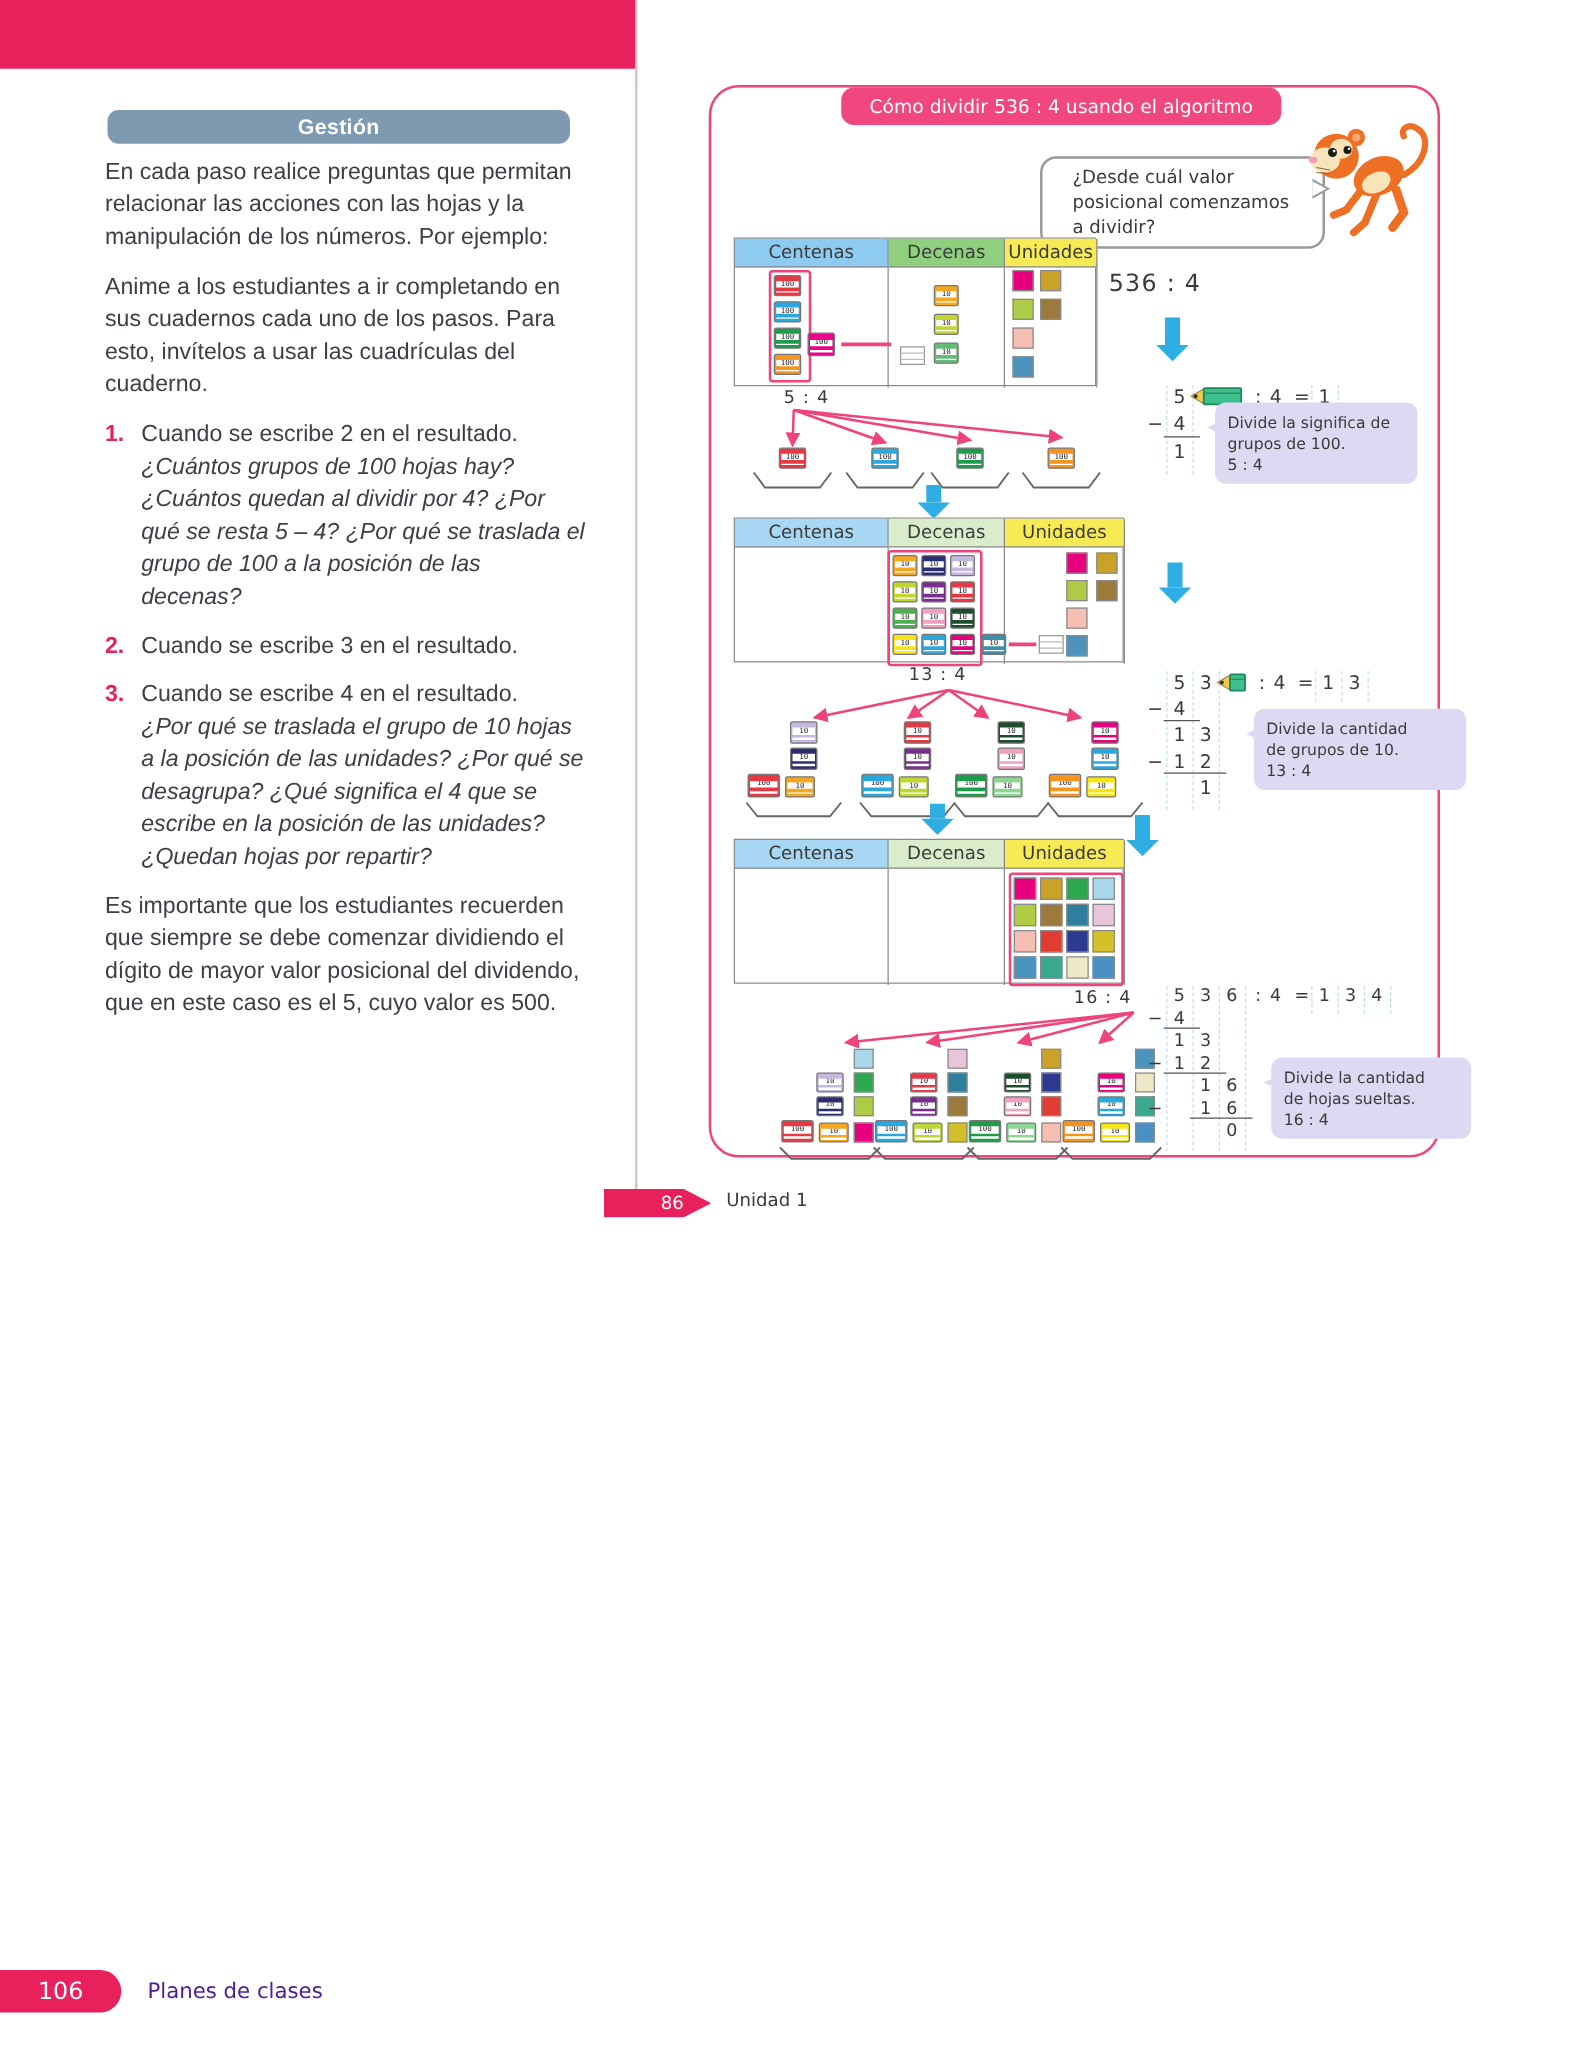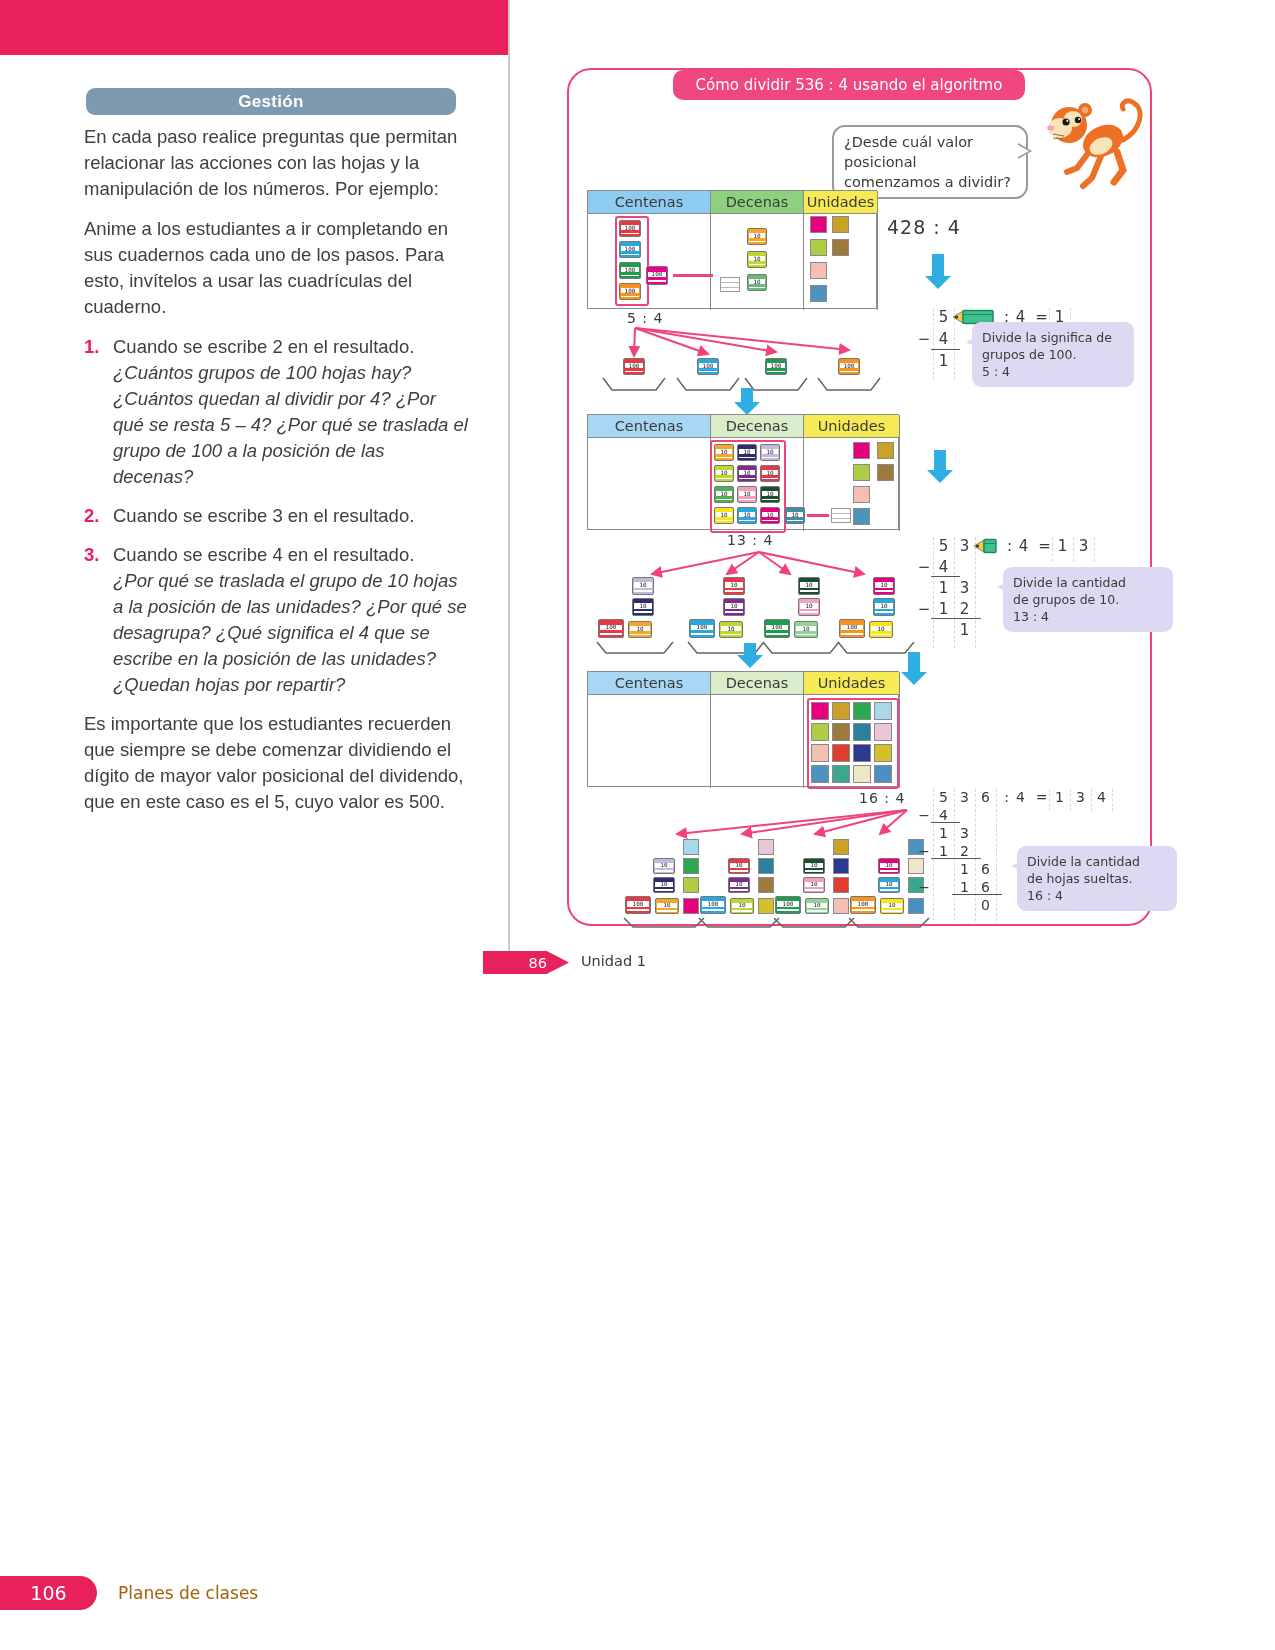--- a/index.html
+++ b/index.html
@@ -16,22 +16,22 @@
   .leftcol p{margin:0 0 14px 0;}
   .litem{display:flex;margin:0 0 13px 0;}
   .lnum{width:29px;flex:0 0 29px;font-weight:bold;}
   .lquestions{font-style:italic;}
   
   .panel{position:absolute;left:567px;top:68px;width:585px;height:858px;background:#fff;
          border:2.5px solid #F0437A;border-radius:24px;box-sizing:border-box;
          font-family:"DejaVu Sans",sans-serif;color:#3A3A3A;}
   .pill{position:absolute;left:104px;top:0px;width:352px;height:30px;border-radius:10px;
         display:flex;align-items:center;justify-content:center;color:#fff;font-size:15px;}
-  .speech{position:absolute;left:263px;top:55px;width:196px;box-sizing:border-box;background:#fff;
-          border:2px solid #9a9a9a;border-radius:13px;padding:5px 10px;font-size:14.5px;line-height:20px;}
+  .speech{position:absolute;left:263px;top:55px;width:228px;box-sizing:border-box;background:#fff;
+          border:2px solid #9a9a9a;border-radius:13px;padding:5px 24px;font-size:14.5px;line-height:20px;}
   .speech:before{content:"";position:absolute;right:-14px;top:16px;border:8px solid transparent;
           border-left:14px solid #9a9a9a;}
   .speech:after{content:"";position:absolute;right:-9px;top:18px;border:6px solid transparent;
           border-left:11px solid #fff;}
   .ptable{position:absolute;border:1.5px solid #8a8a8a;background:#fff;box-sizing:border-box;}
   .thcell,.tbcell{position:absolute;box-sizing:border-box;border-right:1px solid #8a8a8a;}
   .thcell{display:flex;align-items:center;justify-content:center;font-size:14.5px;border-bottom:1px solid #8a8a8a;}
   .booklabel{position:absolute;font-size:14px;letter-spacing:1px;}
   .bill{position:absolute;border:1px solid #777;border-radius:2px;box-sizing:border-box;}
   .bill .band{position:absolute;left:1px;right:1px;top:27%;height:34%;background:#fff;color:#222;
@@ -55,21 +55,21 @@
   .bubble{position:absolute;border-radius:9px;padding:7px 10px;font-size:12.5px;line-height:17px;}
   .bubble:before{content:"";position:absolute;left:-13px;top:13px;border:7px solid transparent;
           border-right:14px solid var(--bb);}
   .badge86{position:absolute;left:483px;top:951px;width:86px;height:23px;color:#fff;font-size:14.5px;
           display:flex;align-items:center;justify-content:flex-end;padding-right:22px;box-sizing:border-box;
           clip-path:polygon(0 0,74% 0,100% 50%,74% 100%,0 100%);font-family:"DejaVu Sans",sans-serif;}
   .unidad{position:absolute;left:581px;top:953px;font-size:14.5px;color:#3A3A3A;font-family:"DejaVu Sans",sans-serif;}
   .pfpill{position:absolute;left:0;top:1576px;width:97px;height:34px;border-radius:0 17px 17px 0;
           color:#fff;font-size:19px;display:flex;align-items:center;justify-content:center;
           font-family:"DejaVu Sans",sans-serif;}
-  .pflabel{position:absolute;left:118px;top:1583px;font-size:17px;color:#a16207;
+  .pflabel{position:absolute;left:118px;top:1583px;font-size:17px;color:#4c1d95;
           font-family:"DejaVu Sans",sans-serif;}
   .problem{position:absolute;left:318px;top:146px;font-size:19px;letter-spacing:1px;}
 </style>
 </head>
 <body>
 
 <div id="canvas">
   <div class="topbar" id="topbar" style="background: rgb(232, 33, 92);"></div>
   <div class="scanline"></div>
 
@@ -125,21 +125,21 @@
       <ellipse cx="23" cy="32" rx="12" ry="10" fill="#F8E4B9"></ellipse>
       <ellipse cx="36" cy="23" rx="9" ry="8" fill="#F8E4B9"></ellipse>
       <circle cx="29" cy="26" r="3.6" fill="#1a1a1a"></circle>
         <circle cx="30.3" cy="24.8" r="1.1" fill="#fff"></circle>
       <circle cx="41" cy="24" r="3.2" fill="#1a1a1a"></circle>
         <circle cx="42.2" cy="22.9" r="1" fill="#fff"></circle>
       <ellipse cx="13.5" cy="32" rx="3.4" ry="2.6" fill="#F2A0B8"></ellipse>
       <path d="M16,38 L27,40 M16,42 L26,43" stroke="#8a6a4a" stroke-width="1"></path>
     </svg>
 
-    <div class="problem">428 : 4</div>
+    <div class="problem">536 : 4</div>
 
     <div class="badge86-placeholder"></div>
   <div class="ptable" style="left: 18px; top: 120px; width: 290px; height: 119px;">
         <div class="thcell" style="left: 0px; top: 0px; width: 123px; height: 23px; background: rgb(141, 203, 240);">Centenas</div>
         <div class="tbcell" style="left: 0px; top: 23px; width: 123px; height: 96px;"></div>
         <div class="thcell" style="left: 123px; top: 0px; width: 93px; height: 23px; background: rgb(143, 208, 127);">Decenas</div>
         <div class="tbcell" style="left: 123px; top: 23px; width: 93px; height: 96px;"></div>
         <div class="thcell" style="left: 216px; top: 0px; width: 74px; height: 23px; background: rgb(246, 235, 84);">Unidades</div>
         <div class="tbcell" style="left: 216px; top: 23px; width: 74px; height: 96px;"></div>
       </div>

